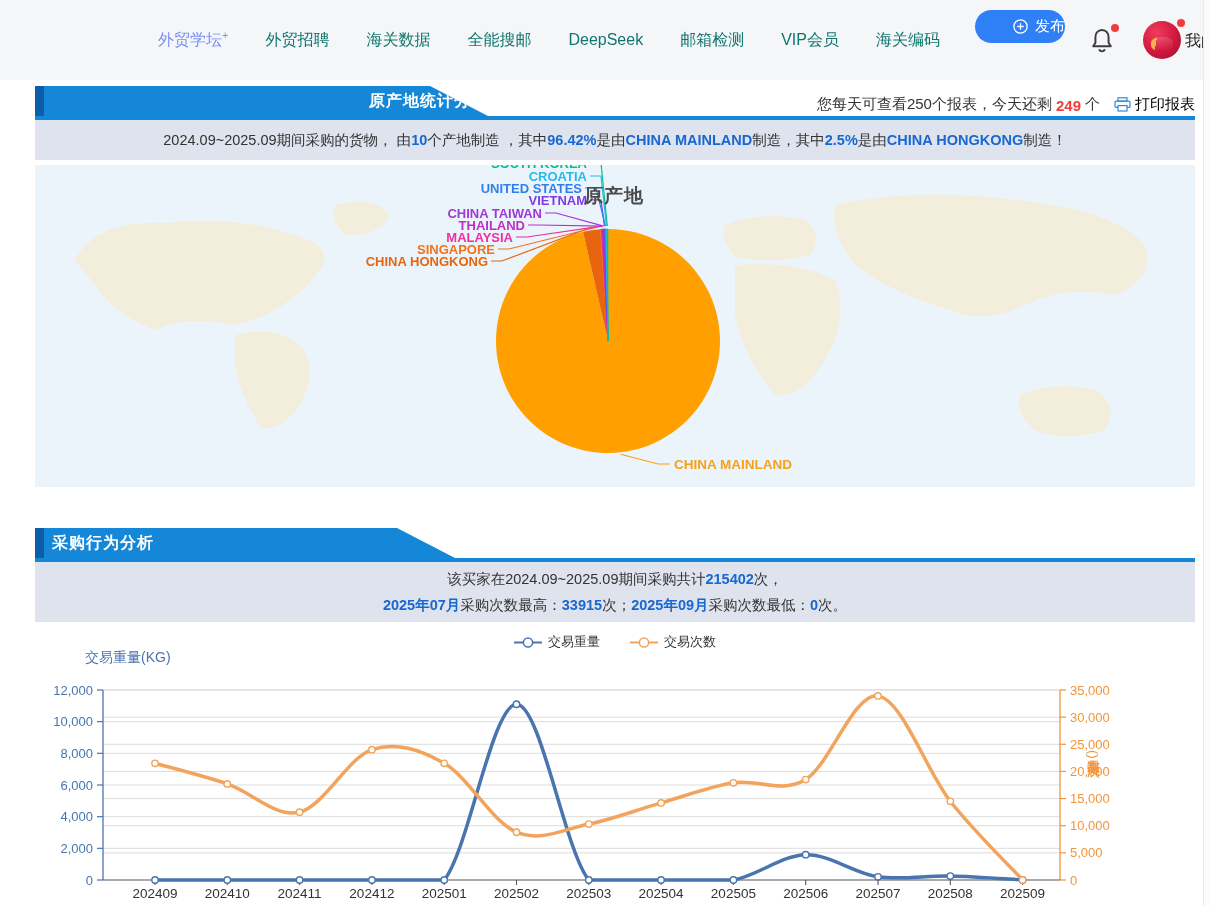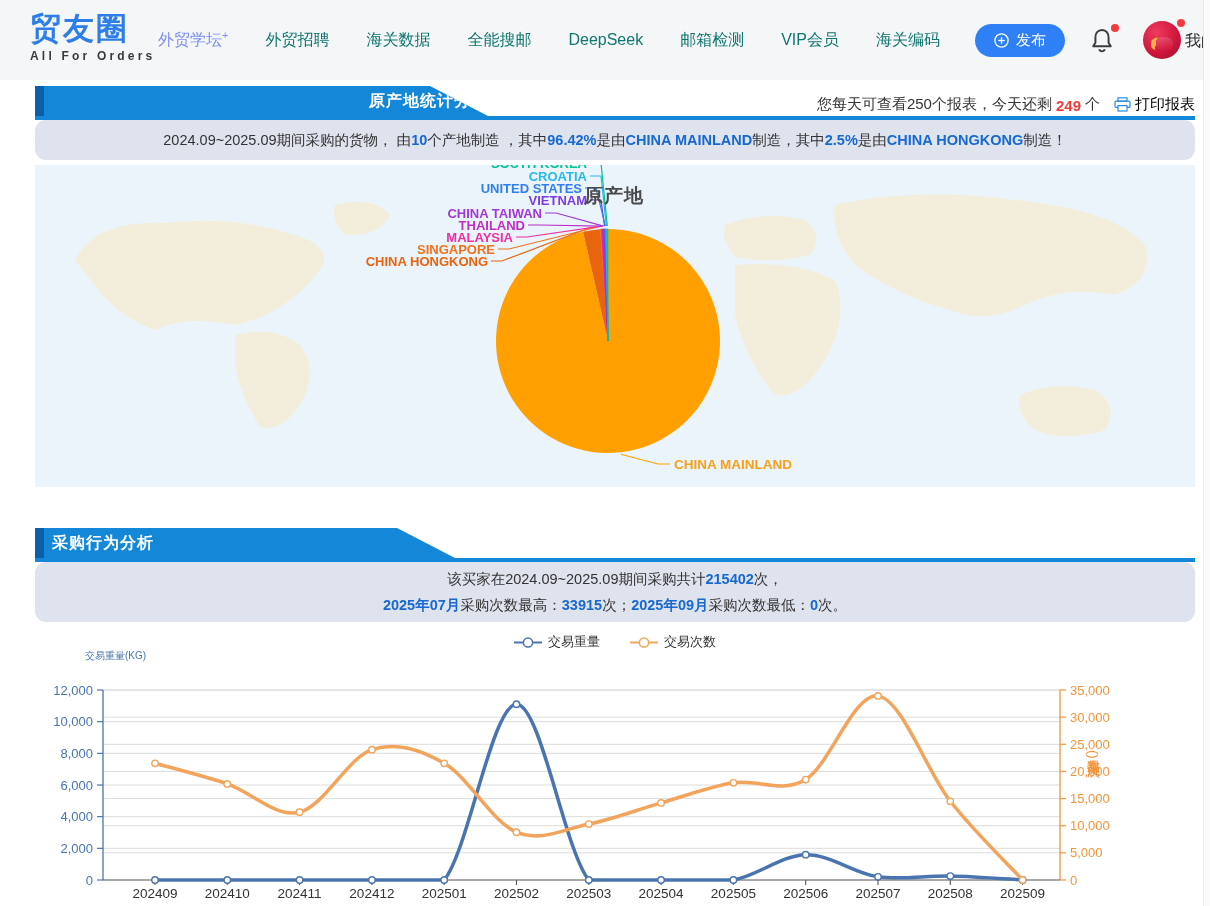--- a/index.html
+++ b/index.html
@@ -8,22 +8,22 @@
 
   
   .topnav { position:absolute; left:0; top:0; width:1210px; height:80px; background:#f5f6f8; }
   .logo { position:absolute; left:30px; top:12px; width:130px; }
   .logo-text { font-size:31px; font-weight:800; color:#2d7ee8; letter-spacing:2px; line-height:34px; }
   .logo-sub { font-size:12px; font-weight:700; color:#3a3a3a; letter-spacing:3.2px; margin-top:3px; white-space:nowrap; }
   .nav-list { position:absolute; left:158px; top:0; height:80px; display:flex; align-items:center; column-gap:37px; }
   .nav-item { font-size:16px; color:#0f766e; text-decoration:none; white-space:nowrap; cursor:pointer; }
   .nav-item.active { color:#7a8ef5; }
   .nav-item sup { font-size:11px; }
-  .publish-btn { position:absolute; left:975px; top:24px; width:90px; height:33px; border:none; border-radius:17px;
-    background:#2f80f7; color:#fff; font-size:15px; display:flex; align-items:center; justify-content:center; gap:7px; cursor:pointer;
+  .publish-btn { position:absolute; left:975px; top:10px; width:90px; height:33px; border:none; border-radius:17px;
+    background:#2f80f7; color:#fff; font-size:15px; display:flex; align-items:center; justify-content:flex-end; gap:7px; cursor:pointer;
     font-family:"Liberation Sans", sans-serif; }
   .bell-wrap { position:absolute; left:1088px; top:26px; width:30px; height:30px; cursor:pointer; }
   .red-dot { position:absolute; width:8px; height:8px; border-radius:50%; background:#f23c3c; }
   .avatar { position:absolute; left:1143px; top:21px; width:38px; height:38px; border-radius:50%;
     background:radial-gradient(circle at 35% 30%, #ef3b5e 0%, #d0173c 55%, #9c0e2e 100%); overflow:hidden; cursor:pointer; }
   .avatar::after { content:""; position:absolute; left:8px; top:16px; width:22px; height:14px;
     background:linear-gradient(100deg, #ffd34d 0 25%, transparent 25%), linear-gradient(#fff3, #fff0); border-radius:40%; opacity:.8; }
   .my-label { position:absolute; left:1185px; top:31px; font-size:16px; color:#2b2b2b; white-space:nowrap; cursor:pointer; }
 
   
@@ -35,48 +35,44 @@
   .sec1-ribbon { top:86px; } .sec1-ribbon .ribbon-main { width:444px;text-align:right; }
   .sec2-ribbon { top:528px; } .sec2-ribbon .ribbon-main { width:411px;padding-left:8px; }
   .blue-line { position:absolute; left:35px; width:1160px; height:4px; background:#1487d8; }
   .line1 { top:116px; } .line2 { top:558px; }
 
   .quota-row { position:absolute; top:88px; right:15px; height:26px; display:flex; align-items:flex-end; font-size:15px; color:#333; }
   .quota-num { color:#f03b3b; font-weight:700; margin:0 4px; }
   .print-btn { display:flex; align-items:center; gap:4px; margin-left:14px; color:#000000; cursor:pointer; font-size:15px; }
 
   .summary-strip { position:absolute; left:35px; width:1160px; background:#dfe3ee; display:flex; flex-direction:column;
-    align-items:center; justify-content:center; font-size:14.5px; color:#333;border-radius:11px; }
+    align-items:center; justify-content:center; font-size:14.5px; color:#333; }
   .strip1 { top:120px; height:40px; } .strip2 { top:562px; height:60px; line-height:26px; }
   .summary-strip .hl { color:#1768d1; font-weight:700; }
   .sum-line { white-space:nowrap; }
 
   
   .pie-panel { position:absolute; left:35px; top:165px; width:1160px; height:322px; background:#ecf4fb; }
   .pie-title { position:absolute; left:549px; top:10px; font-size:19px; font-weight:700; color:#4a4a4a; letter-spacing:1px;margin-top:8px; }
 
   
   .line-panel { position:absolute; left:35px; top:622px; width:1160px; height:284px; background:#fff; }
   .legend { position:absolute; left:0; top:11px; width:100%; display:flex; justify-content:center; gap:30px; }
   .legend-item { display:flex; align-items:center; gap:6px; font-size:13px; color:#333; cursor:pointer;justify-content:space-between; }
-  .axis-title-left { position:absolute; left:50px; top:27px; font-size:10px; color:#4a74b0; }
+  .axis-title-left { position:absolute; left:50px; top:27px; font-size:14px; color:#4a74b0; }
   .axis-title-right { position:absolute; left:1049px; top:128px; font-size:13px; color:#f0953c; writing-mode:vertical-rl; }
 
   .edge-strip { position:absolute; right:0; top:0; width:7px; height:906px; background:#fbfbfb; border-left:1px solid #ececec; }
 </style>
 </head>
 <body>
 
 <div class="page">
 
   <header class="topnav">
-    <div class="logo">
-      <div class="logo-text">贸友圈</div>
-      <div class="logo-sub">All For Orders</div>
-    </div>
     <nav class="nav-list" id="nav-list">
         <a class="nav-item active">外贸学坛<sup>+</sup></a>
         <a class="nav-item">外贸招聘</a>
         <a class="nav-item">海关数据</a>
         <a class="nav-item">全能搜邮</a>
         <a class="nav-item">DeepSeek</a>
         <a class="nav-item">邮箱检测</a>
         <a class="nav-item">VIP会员</a>
         <a class="nav-item">海关编码</a>
       </nav>

